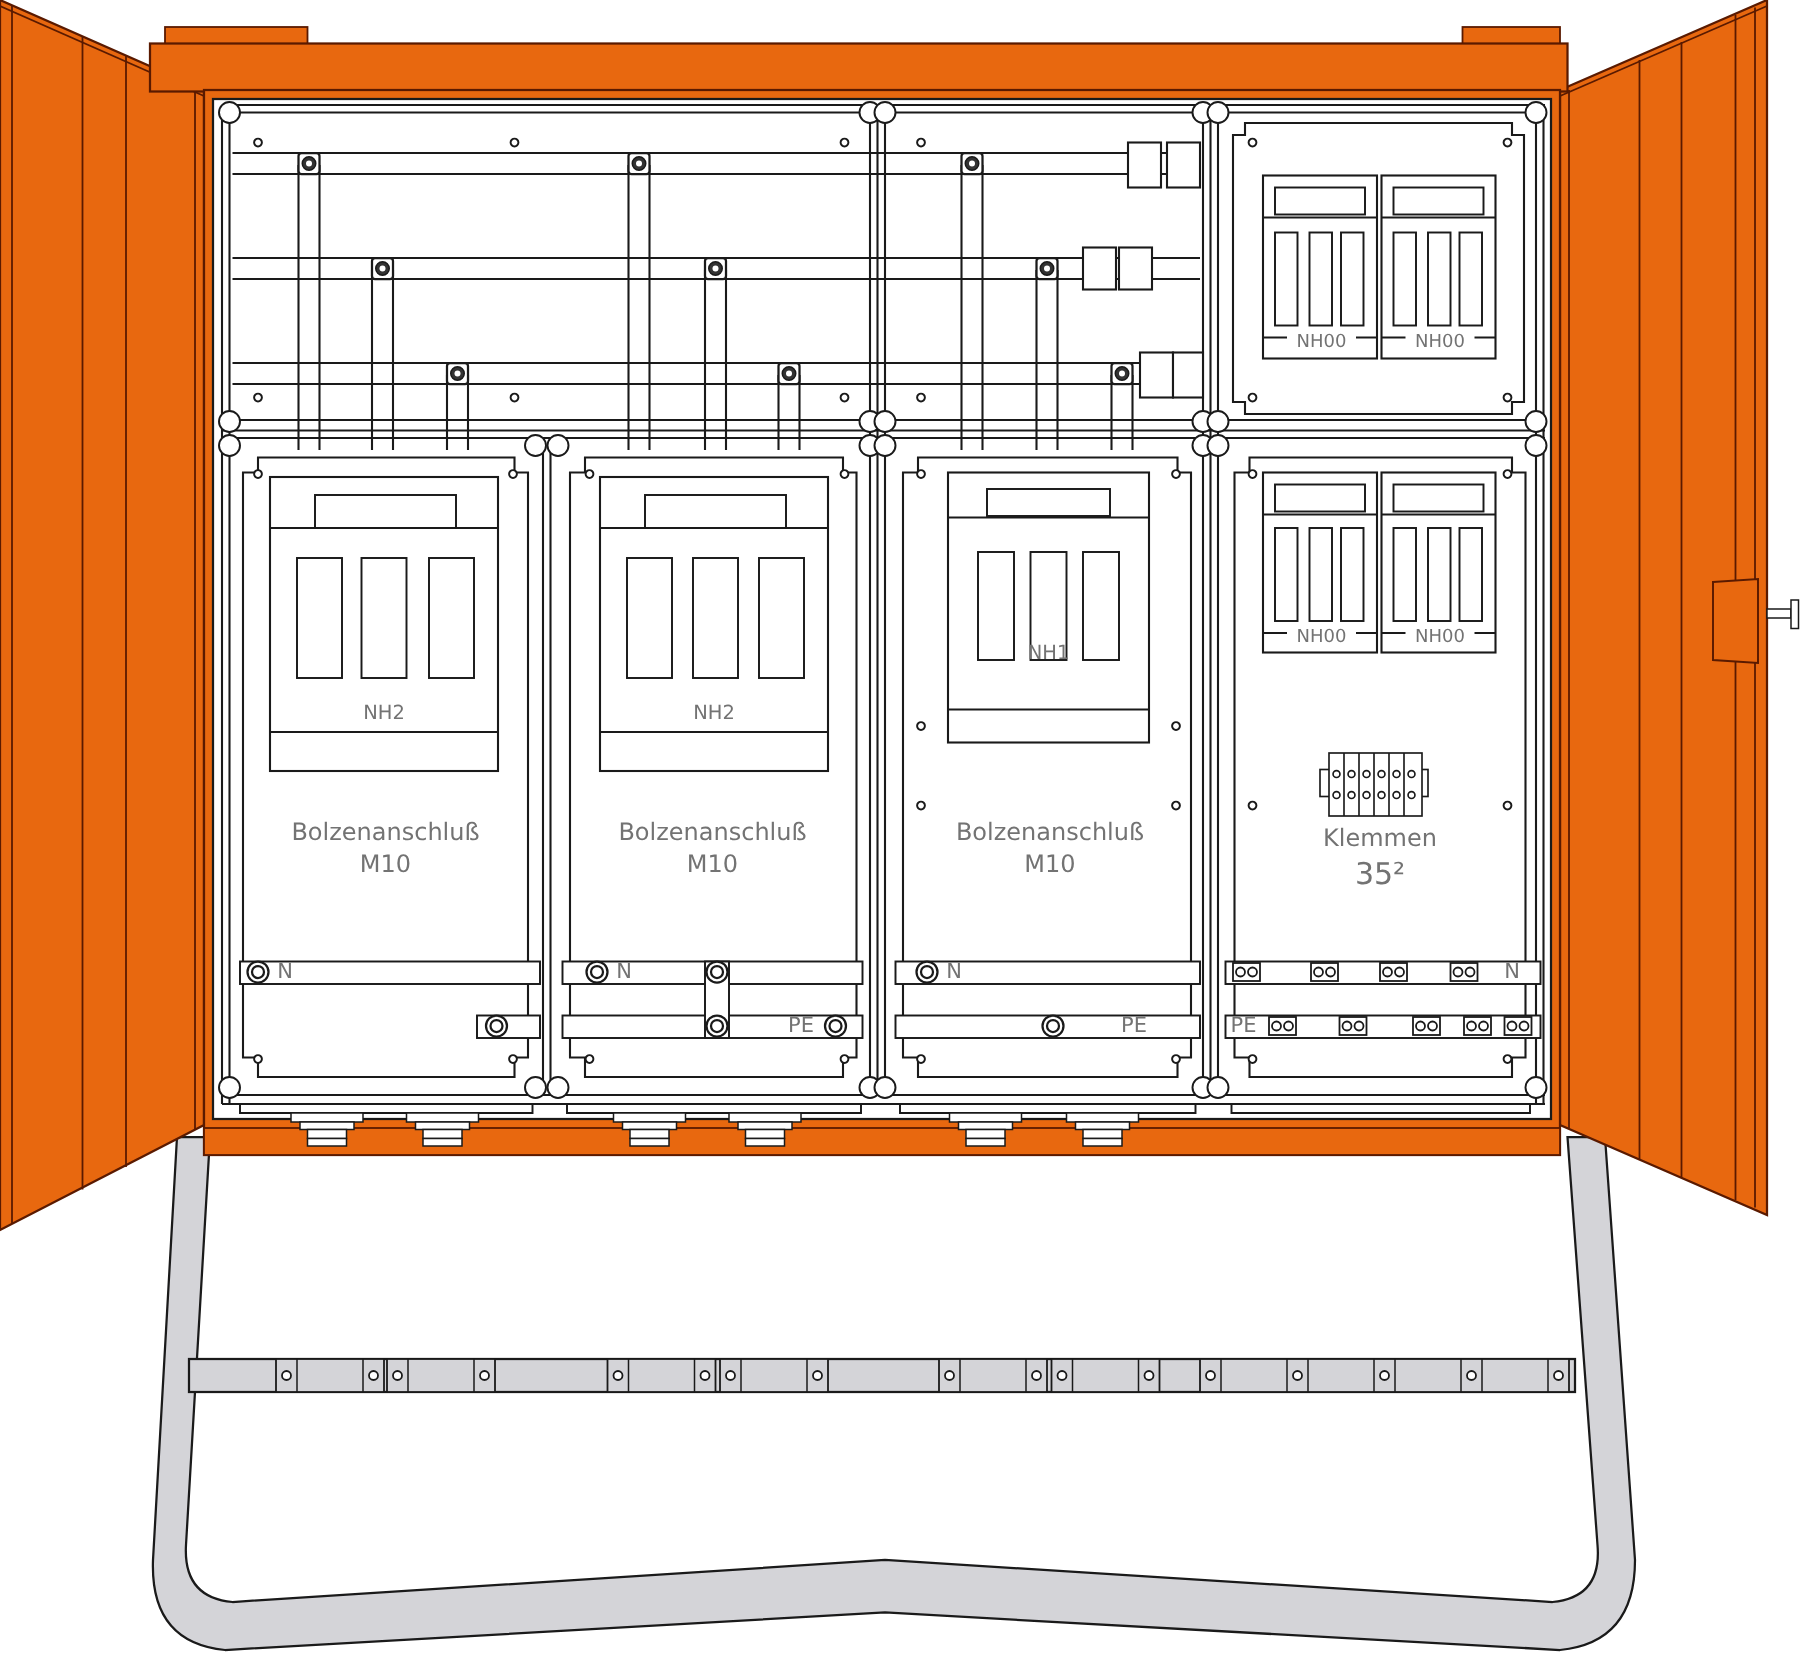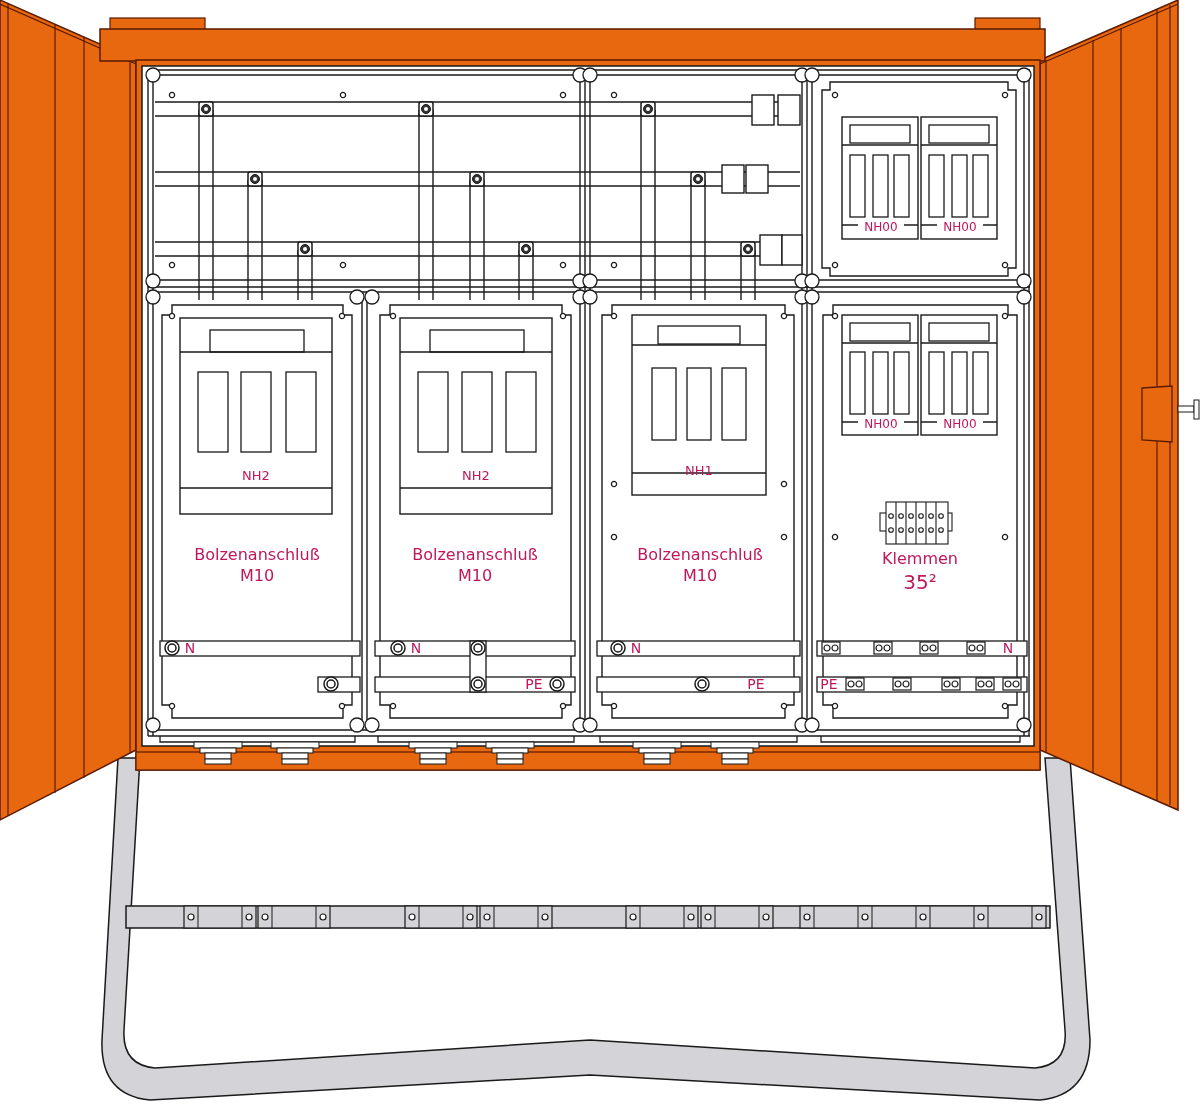--- a/index.html
+++ b/index.html
@@ -1,18 +1,18 @@
 <!DOCTYPE html>
 <html><head>
 <meta charset="utf-8">
 <style>
   html, body { margin: 0; padding: 0; background: #ffffff; }
   body { width: 1200px; height: 1113px; overflow: hidden; position: relative; font-family: "DejaVu Sans", sans-serif; }
   #diagram { position: absolute; left: 0; top: 0; }
-  .caption { position: absolute; font-family: "DejaVu Sans", sans-serif; color: #be185d; text-align: center; white-space: pre; pointer-events: none; }
+  .caption { position: absolute; font-family: "DejaVu Sans", sans-serif; color: #737373; text-align: center; white-space: pre; pointer-events: none; }
 </style>
 </head>
 <body>
 
 <svg id="diagram" width="1200" height="1113" viewBox="0 0 1200 1113" xmlns="http://www.w3.org/2000/svg">
   <defs>
     <g id="bolt">
       <rect x="-7" y="-7" width="14" height="14" rx="2" fill="#fff" stroke="#1a1a1a" stroke-width="1.5"></rect>
       <circle r="4.5" fill="#333" stroke="#1a1a1a"></circle>
       <circle r="2" fill="#fff"></circle>
@@ -438,21 +438,21 @@
 <div class="caption" style="left:162px; top:545px; width:190px; font-size:16px;">Bolzenanschluß</div>
 <div class="caption" style="left:162px; top:566px; width:190px; font-size:16px;">M10</div>
 <div class="caption" style="left:182px; top:640px; width:16px; font-size:14px;">N</div>
 
 <div class="caption" style="left:446px; top:468px; width:60px; font-size:13px;">NH2</div>
 <div class="caption" style="left:380px; top:545px; width:190px; font-size:16px;">Bolzenanschluß</div>
 <div class="caption" style="left:380px; top:566px; width:190px; font-size:16px;">M10</div>
 <div class="caption" style="left:408px; top:640px; width:16px; font-size:14px;">N</div>
 <div class="caption" style="left:521px; top:676px; width:26px; font-size:14px;">PE</div>
 
-<div class="caption" style="left:670px; top:463px; width:58px; font-size:13px;">NH1</div>
+<div class="caption" style="left:670px; top:428px; width:58px; font-size:13px;">NH1</div>
 <div class="caption" style="left:603px; top:545px; width:194px; font-size:16px;">Bolzenanschluß</div>
 <div class="caption" style="left:603px; top:566px; width:194px; font-size:16px;">M10</div>
 <div class="caption" style="left:628px; top:640px; width:16px; font-size:14px;">N</div>
 <div class="caption" style="left:743px; top:676px; width:26px; font-size:14px;">PE</div>
 
 <div class="caption" style="left:858px; top:417px; width:46px; font-size:12px; background:#fff;">NH00</div>
 <div class="caption" style="left:937px; top:417px; width:46px; font-size:12px; background:#fff;">NH00</div>
 <div class="caption" style="left:840px; top:549px; width:160px; font-size:16px;text-align:center;">Klemmen</div>
 <div class="caption" style="left:840px; top:570px; width:160px; font-size:20px;">35²</div>
 <div class="caption" style="left:1000px; top:640px; width:16px; font-size:14px;">N</div>

